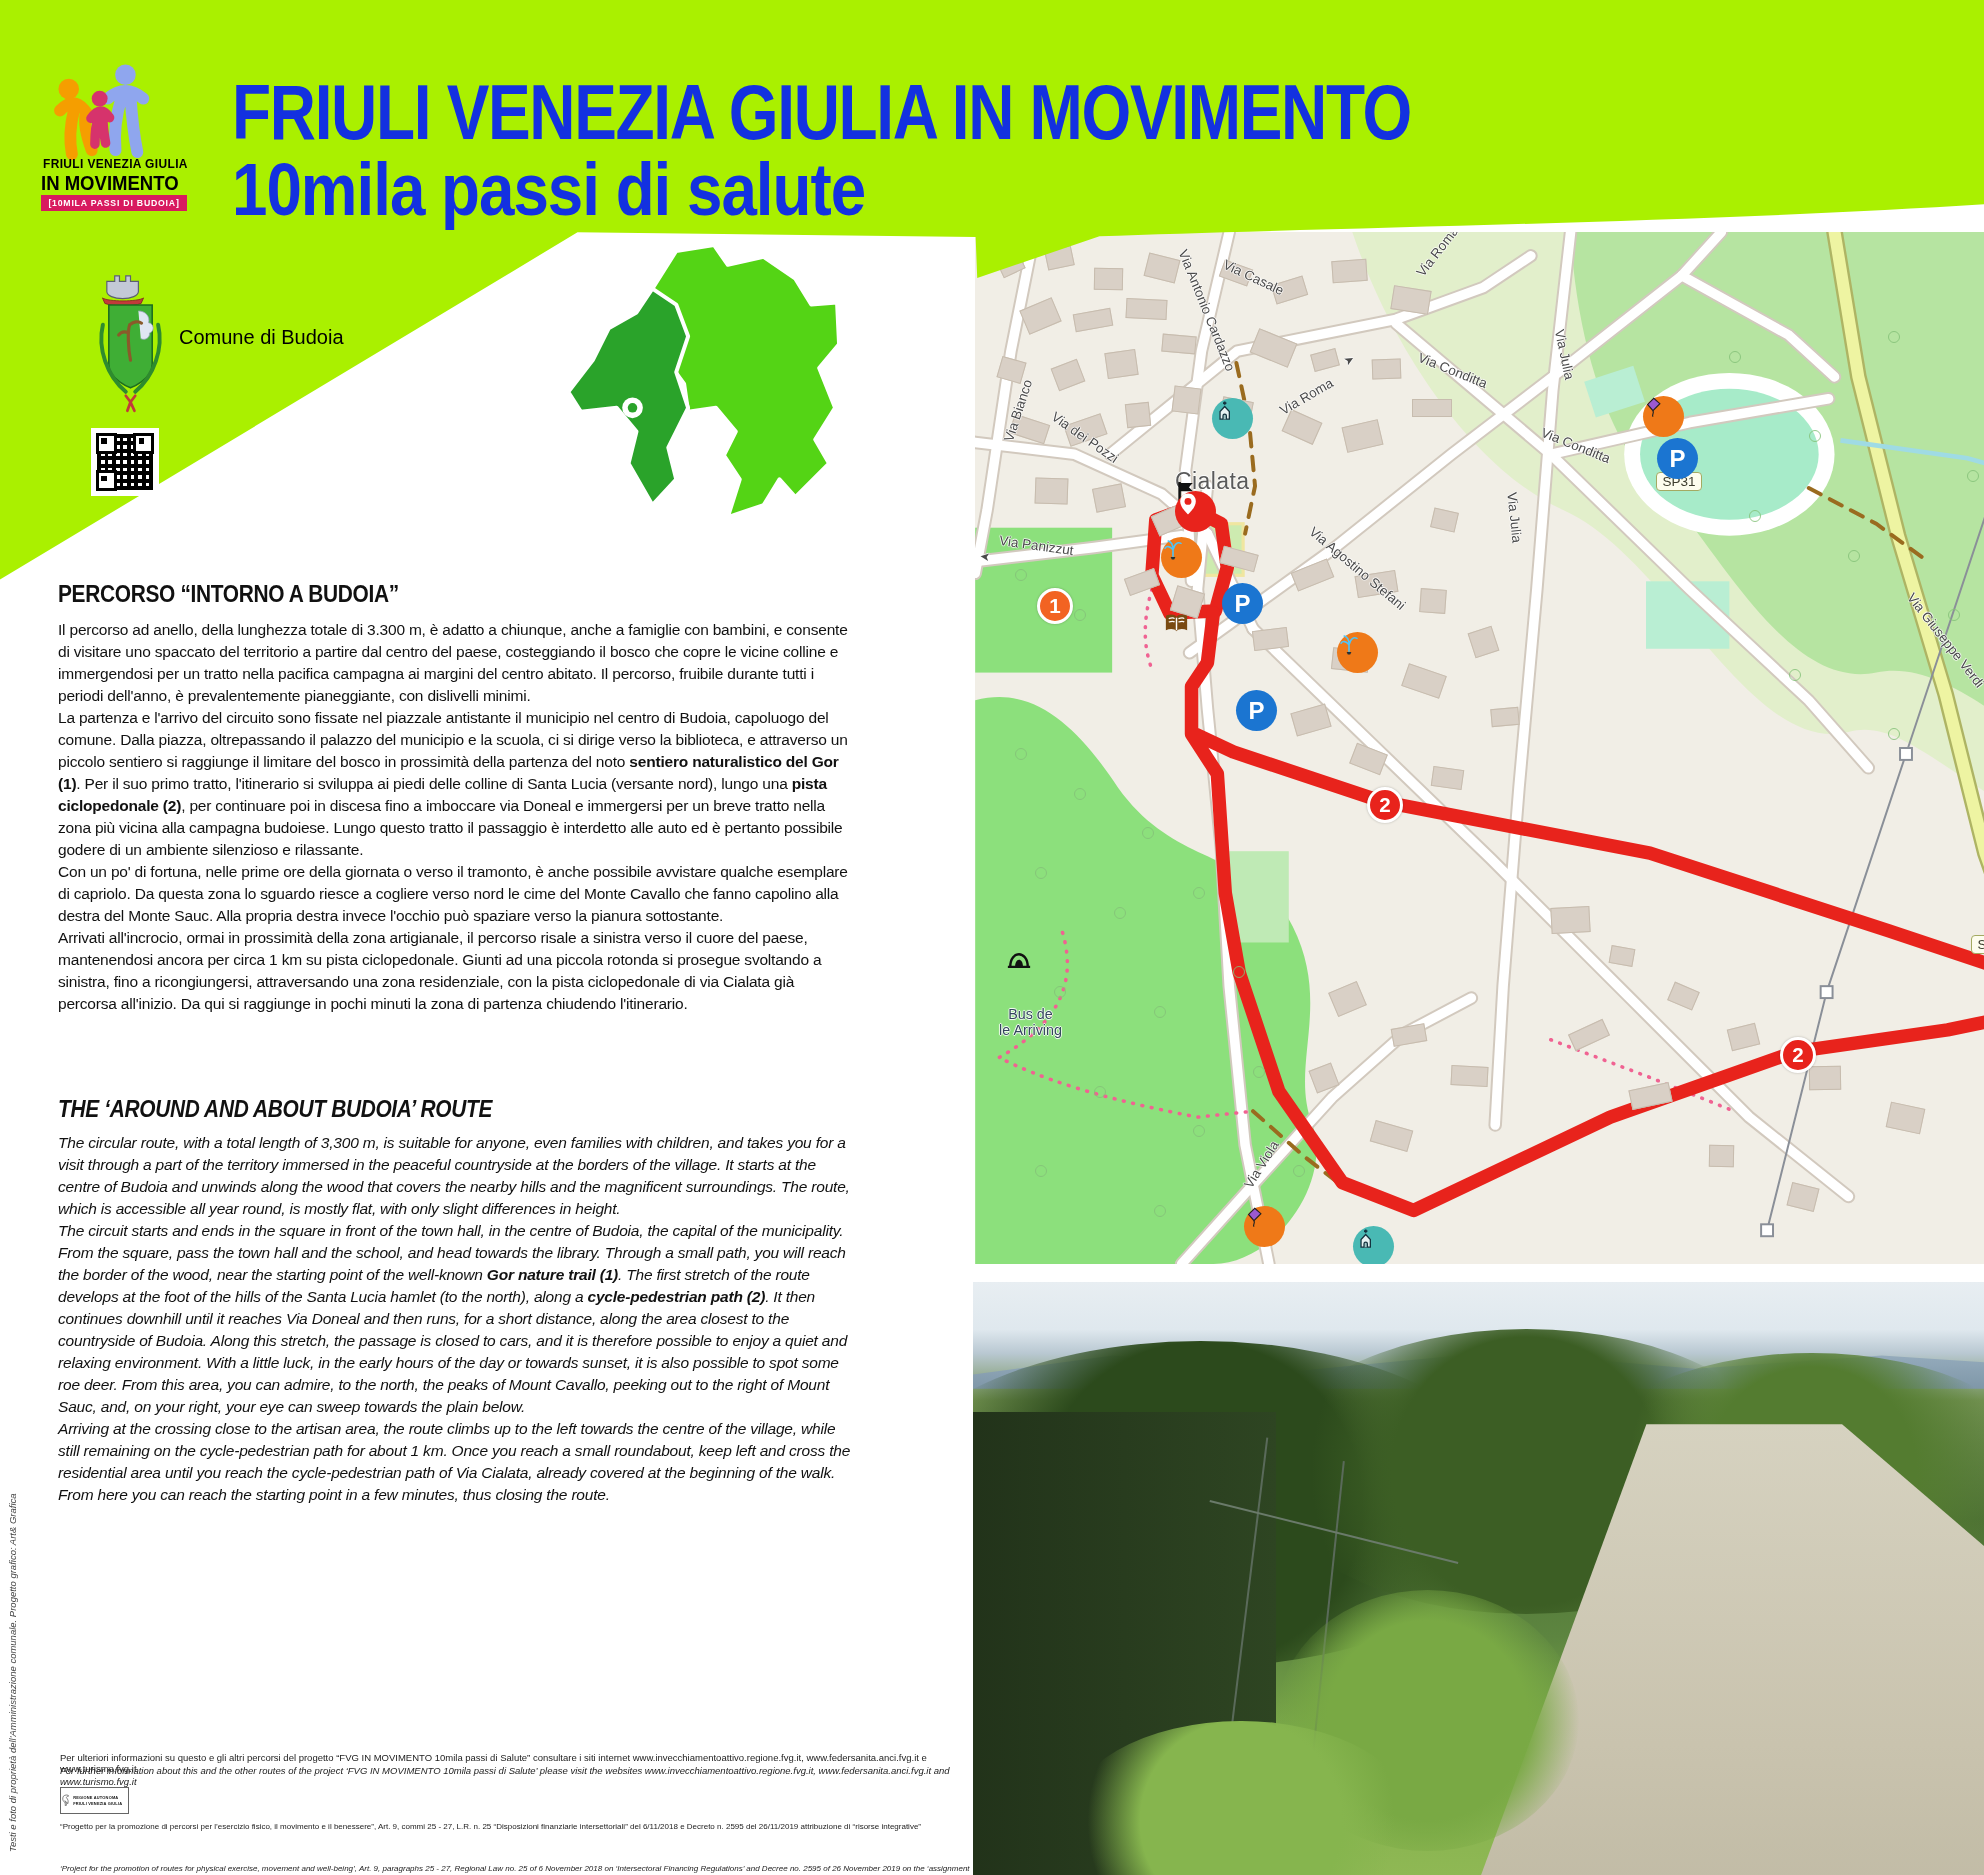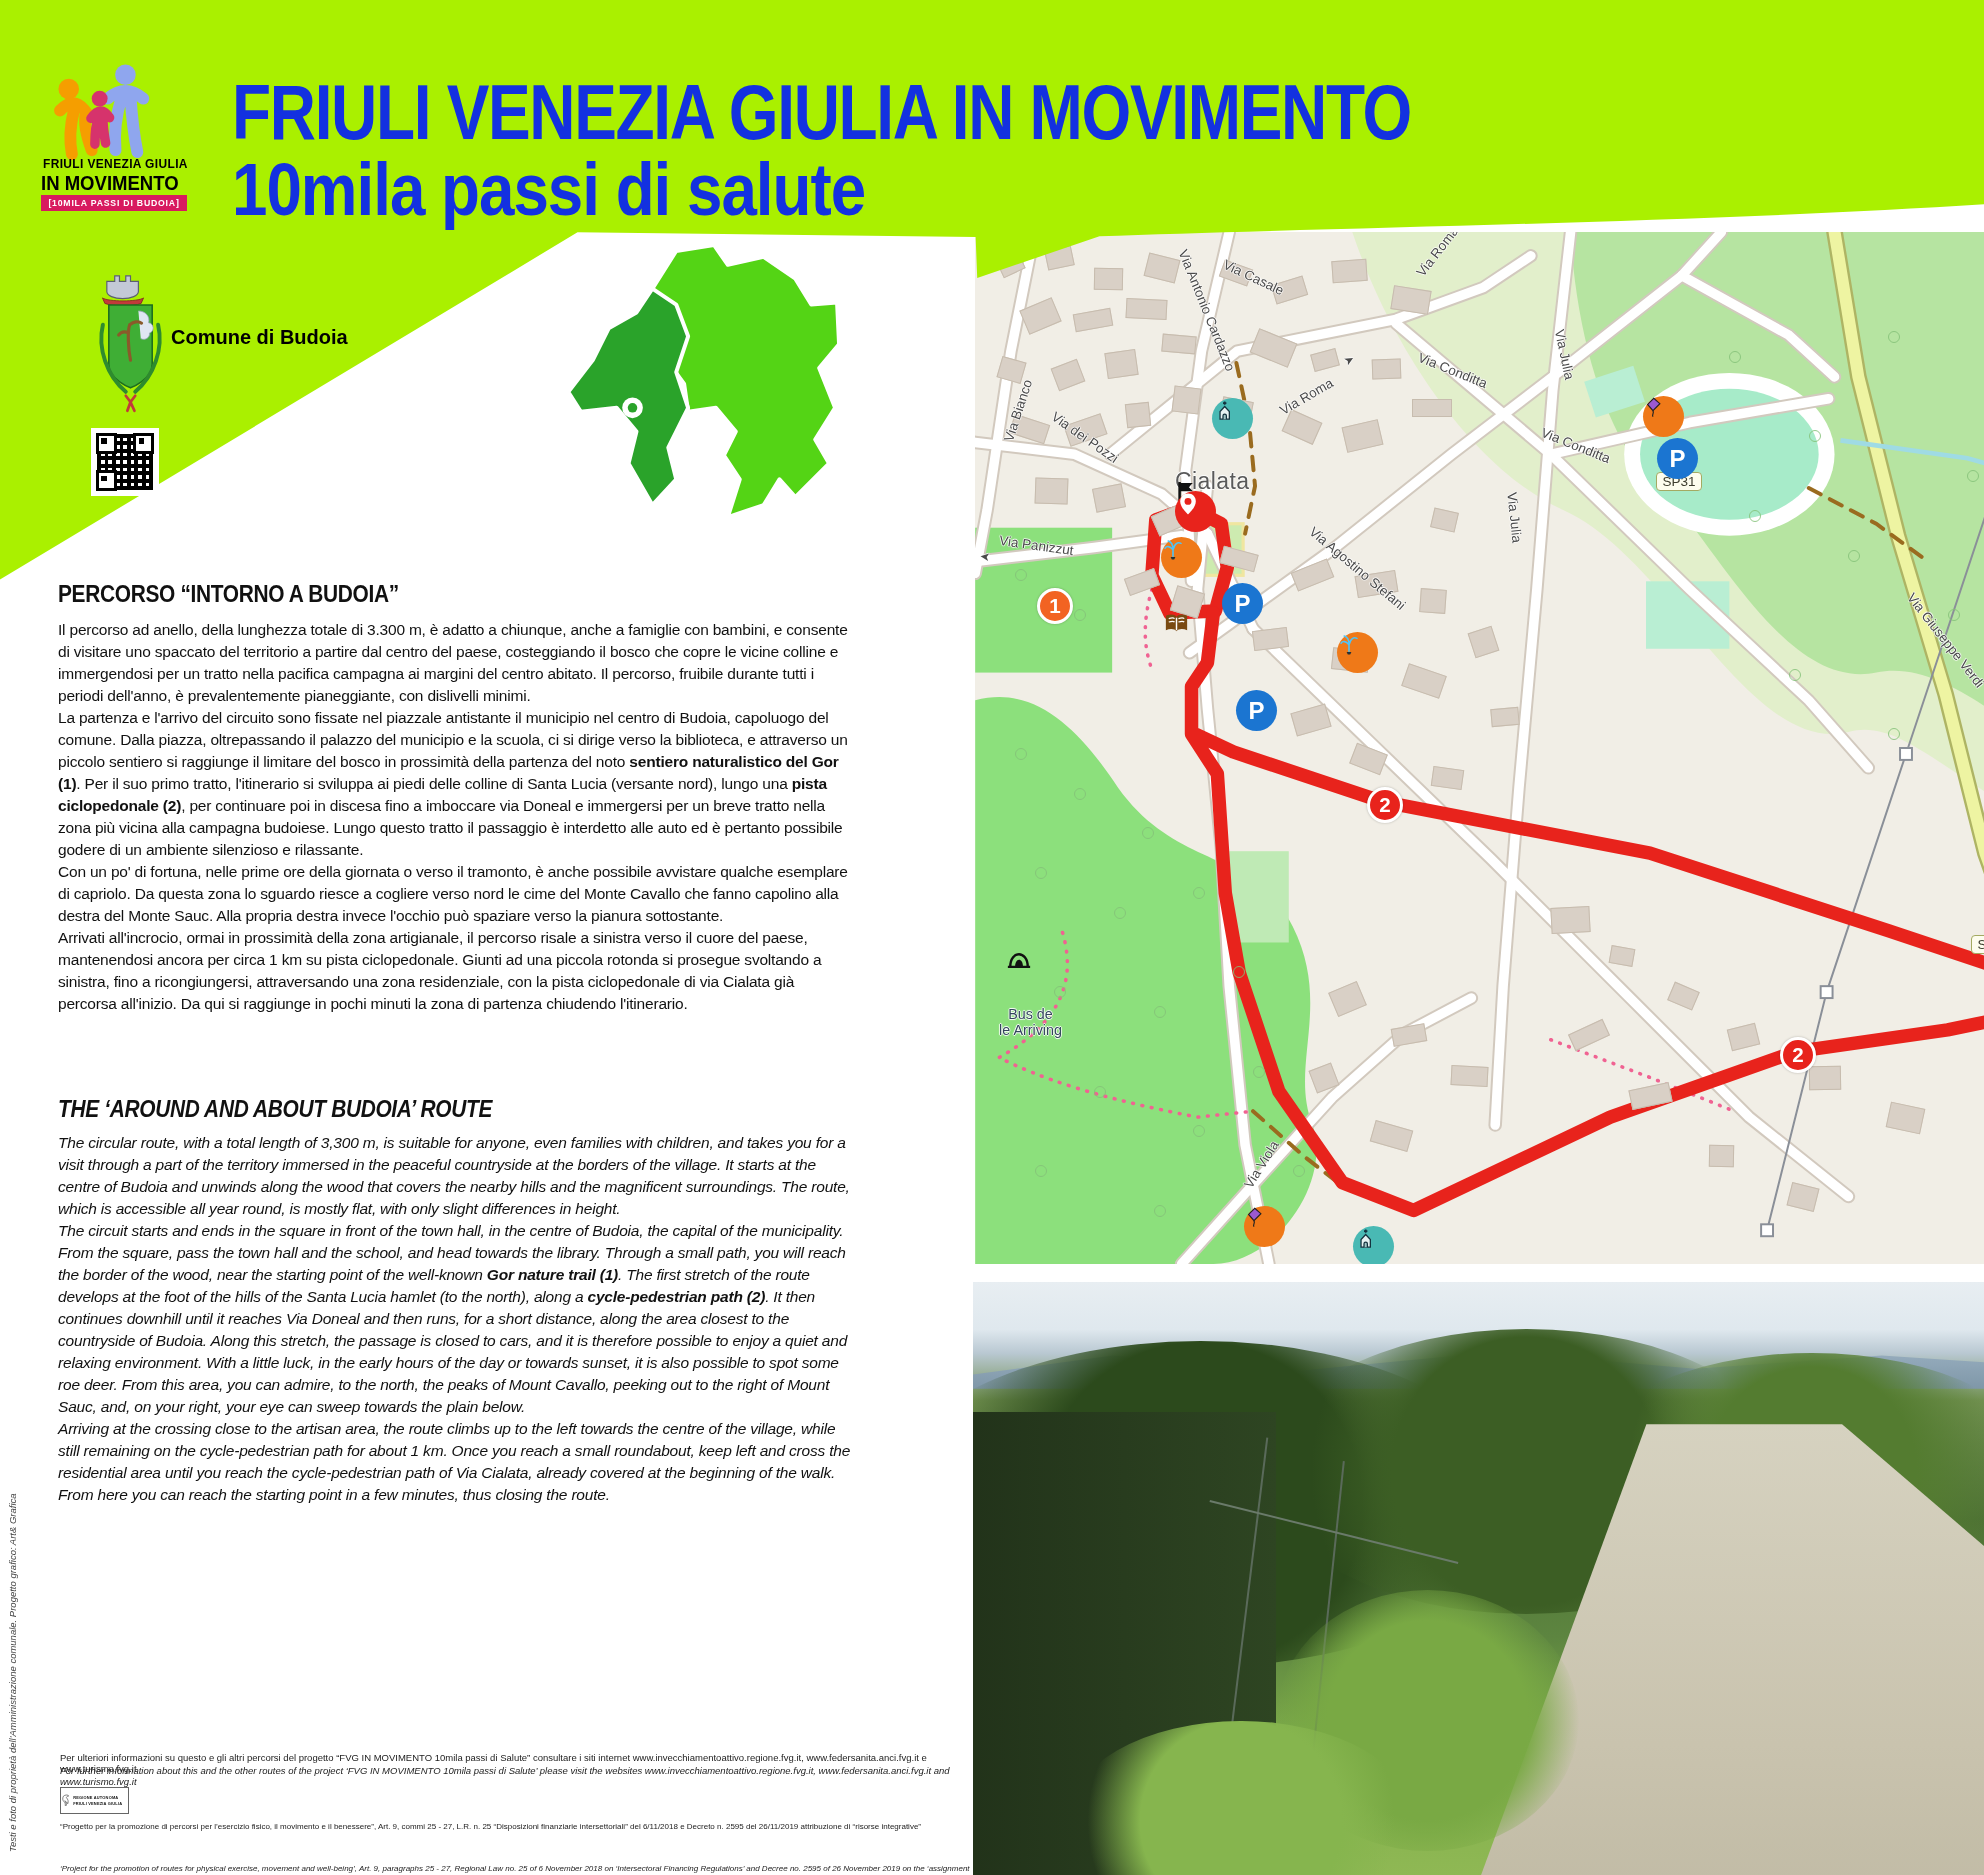--- a/index.html
+++ b/index.html
@@ -13,21 +13,21 @@
              letter-spacing:-1.6px;transform:scaleX(.82);transform-origin:left top;white-space:nowrap;}
   .hdr-sub{position:absolute;left:232px;top:146px;font-size:75px;font-weight:800;color:#1331e0;
            letter-spacing:-1.2px;transform:scaleX(.85);transform-origin:left top;white-space:nowrap;}
   .logo-line1{position:absolute;left:43px;top:156px;width:151px;font-size:13px;font-weight:700;color:#000;
               letter-spacing:0.4px;transform:scaleX(.92);transform-origin:left top;white-space:nowrap;}
   .logo-line2{position:absolute;left:41px;top:171px;font-size:20.6px;font-weight:800;color:#000;
               letter-spacing:0;transform:scaleX(.9);transform-origin:left top;white-space:nowrap;}
   .logo-badge{position:absolute;left:41px;top:195px;width:146px;height:16px;background:#d81a5f;color:#fff;
               font-size:8.7px;font-weight:700;letter-spacing:0.8px;display:flex;align-items:center;justify-content:center;white-space:nowrap;}
   
-  #comune-label{position:absolute;left:171px;top:326px;font-size:20px;font-weight:700;color:#000;z-index:8;}
+  #comune-label{position:absolute;left:179px;top:326px;font-size:20px;font-weight:400;color:#000;z-index:8;}
   #crest{position:absolute;left:95px;top:265px;z-index:8;}
   #qr{position:absolute;left:91px;top:428px;width:60px;height:60px;background:#fff;padding:4px;z-index:8;}
   #qr .grid{position:absolute;left:5.6px;top:5.6px;right:5.6px;bottom:5.6px;
     background-image:repeating-linear-gradient(0deg,#000 0 3.6px,transparent 3.6px 7.5px),repeating-linear-gradient(90deg,#000 0 3.6px,transparent 3.6px 7.5px);
     background-color:#fff;}
   .finder{position:absolute;width:15px;height:15px;border:3.6px solid #000;background:#fff;}
   .finder i{position:absolute;left:2.4px;top:2.4px;width:5.6px;height:5.6px;background:#000;display:block;}
   #region-sil{position:absolute;left:557px;top:241px;z-index:5;}
   
   .h-it{position:absolute;left:58px;top:580px;font-size:24.6px;font-weight:800;letter-spacing:-0.4px;transform:scaleX(.85);transform-origin:left top;white-space:nowrap;z-index:9;}

